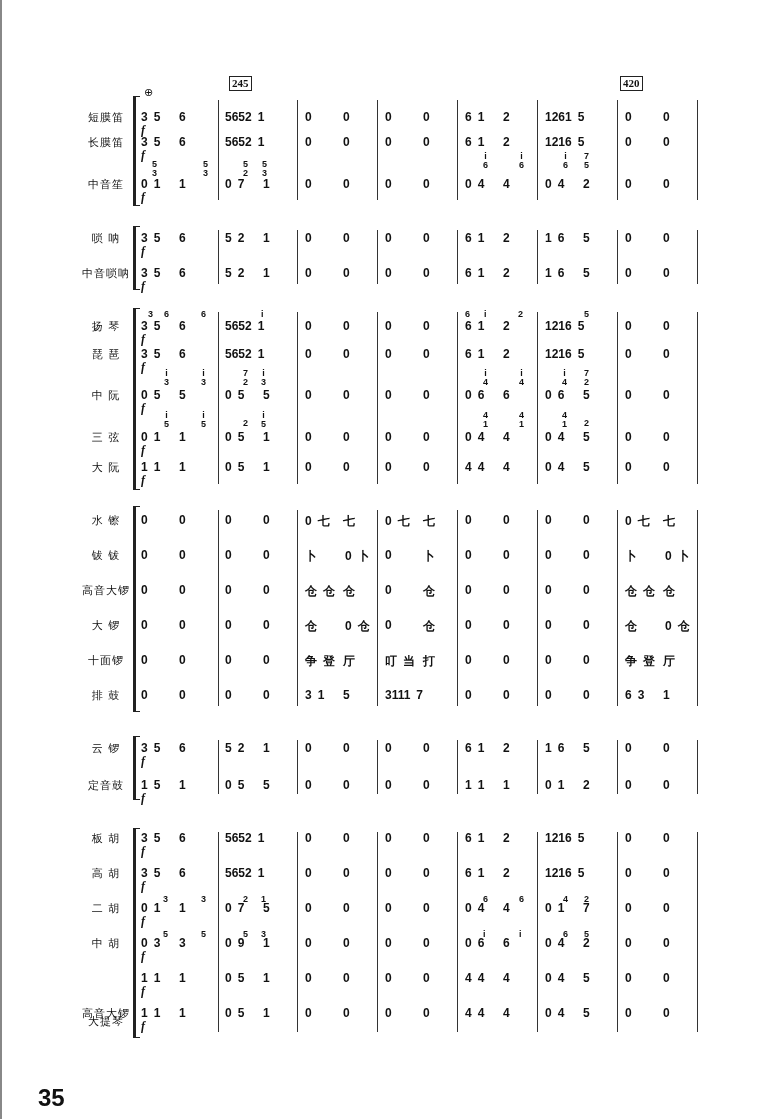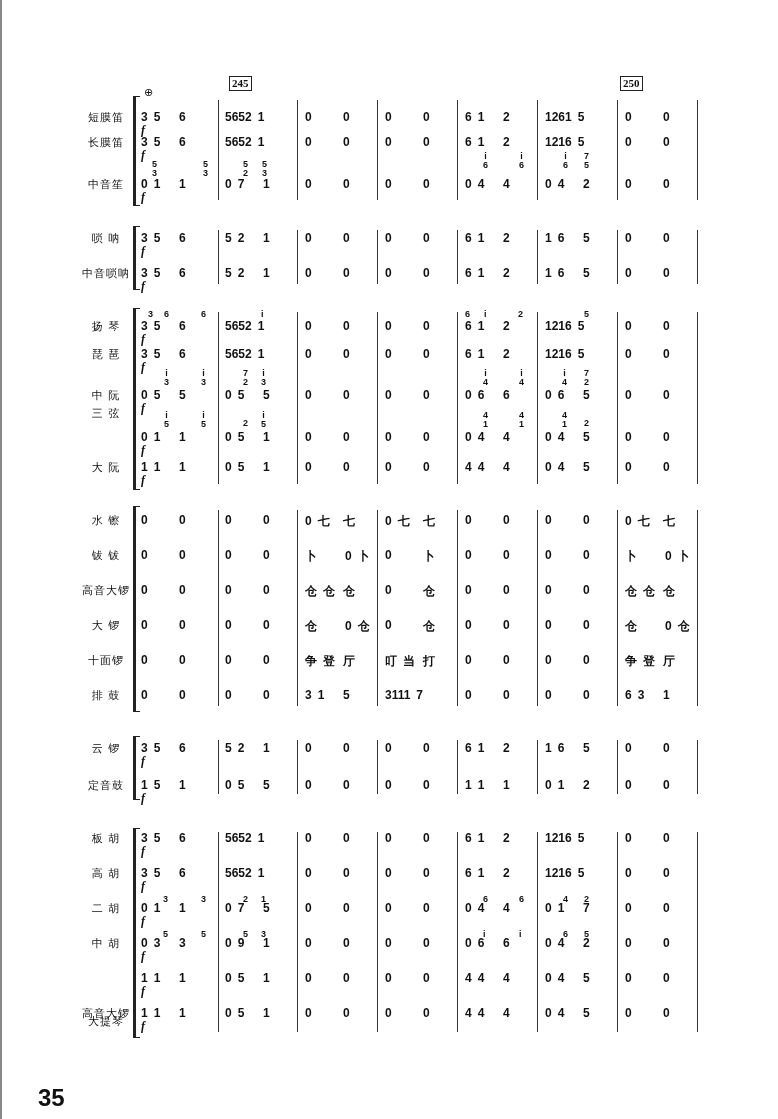--- a/index.html
+++ b/index.html
@@ -18,21 +18,21 @@
   .chord { position:absolute; font-weight:bold; font-size:9px; line-height:9px; text-align:center; }
 </style>
 </head>
 <body>
 
 <div class="left-edge"></div>
 
 <div class="coda">⊕</div>
 <div id="marks">
     <div class="rehearsal" style="left: 229px;">245</div>
-    <div class="rehearsal" style="left: 620px;">250</div>
+    <div class="rehearsal" style="left: 620px;">420</div>
   </div>
 <div id="score">
     <div class="bracket" style="top: 96px; height: 108px;"></div>
     <div class="bar" style="left: 218px; top: 100px; height: 100px;"></div>
     <div class="bar" style="left: 297px; top: 100px; height: 100px;"></div>
     <div class="bar" style="left: 377px; top: 100px; height: 100px;"></div>
     <div class="bar" style="left: 457px; top: 100px; height: 100px;"></div>
     <div class="bar" style="left: 537px; top: 100px; height: 100px;"></div>
     <div class="bar" style="left: 617px; top: 100px; height: 100px;"></div>
     <div class="bar" style="left: 697px; top: 100px; height: 100px;"></div>
@@ -165,21 +165,21 @@
     <div class="cell" style="left: 305px; top: 388px;">0</div>
     <div class="cell" style="left: 343px; top: 388px;">0</div>
     <div class="cell" style="left: 385px; top: 388px;">0</div>
     <div class="cell" style="left: 423px; top: 388px;">0</div>
     <div class="cell" style="left: 465px; top: 388px;">0 6</div>
     <div class="cell" style="left: 503px; top: 388px;">6</div>
     <div class="cell" style="left: 545px; top: 388px;">0 6</div>
     <div class="cell" style="left: 583px; top: 388px;">5</div>
     <div class="cell" style="left: 625px; top: 388px;">0</div>
     <div class="cell" style="left: 663px; top: 388px;">0</div>
-    <div class="inst" style="top: 406px;">三  弦</div>
+    <div class="inst" style="top: 430px;">三  弦</div>
     <div class="dyn" style="top: 443px;">f</div>
     <div class="cell" style="left: 141px; top: 430px;">0 1</div>
     <div class="cell" style="left: 179px; top: 430px;">1</div>
     <div class="cell" style="left: 225px; top: 430px;">0 5</div>
     <div class="cell" style="left: 263px; top: 430px;">1</div>
     <div class="cell" style="left: 305px; top: 430px;">0</div>
     <div class="cell" style="left: 343px; top: 430px;">0</div>
     <div class="cell" style="left: 385px; top: 430px;">0</div>
     <div class="cell" style="left: 423px; top: 430px;">0</div>
     <div class="cell" style="left: 465px; top: 430px;">0 4</div>

